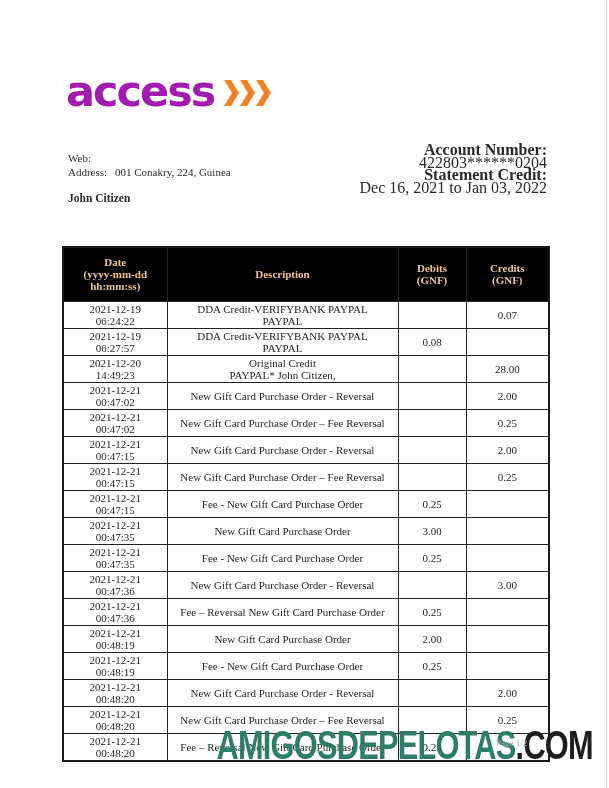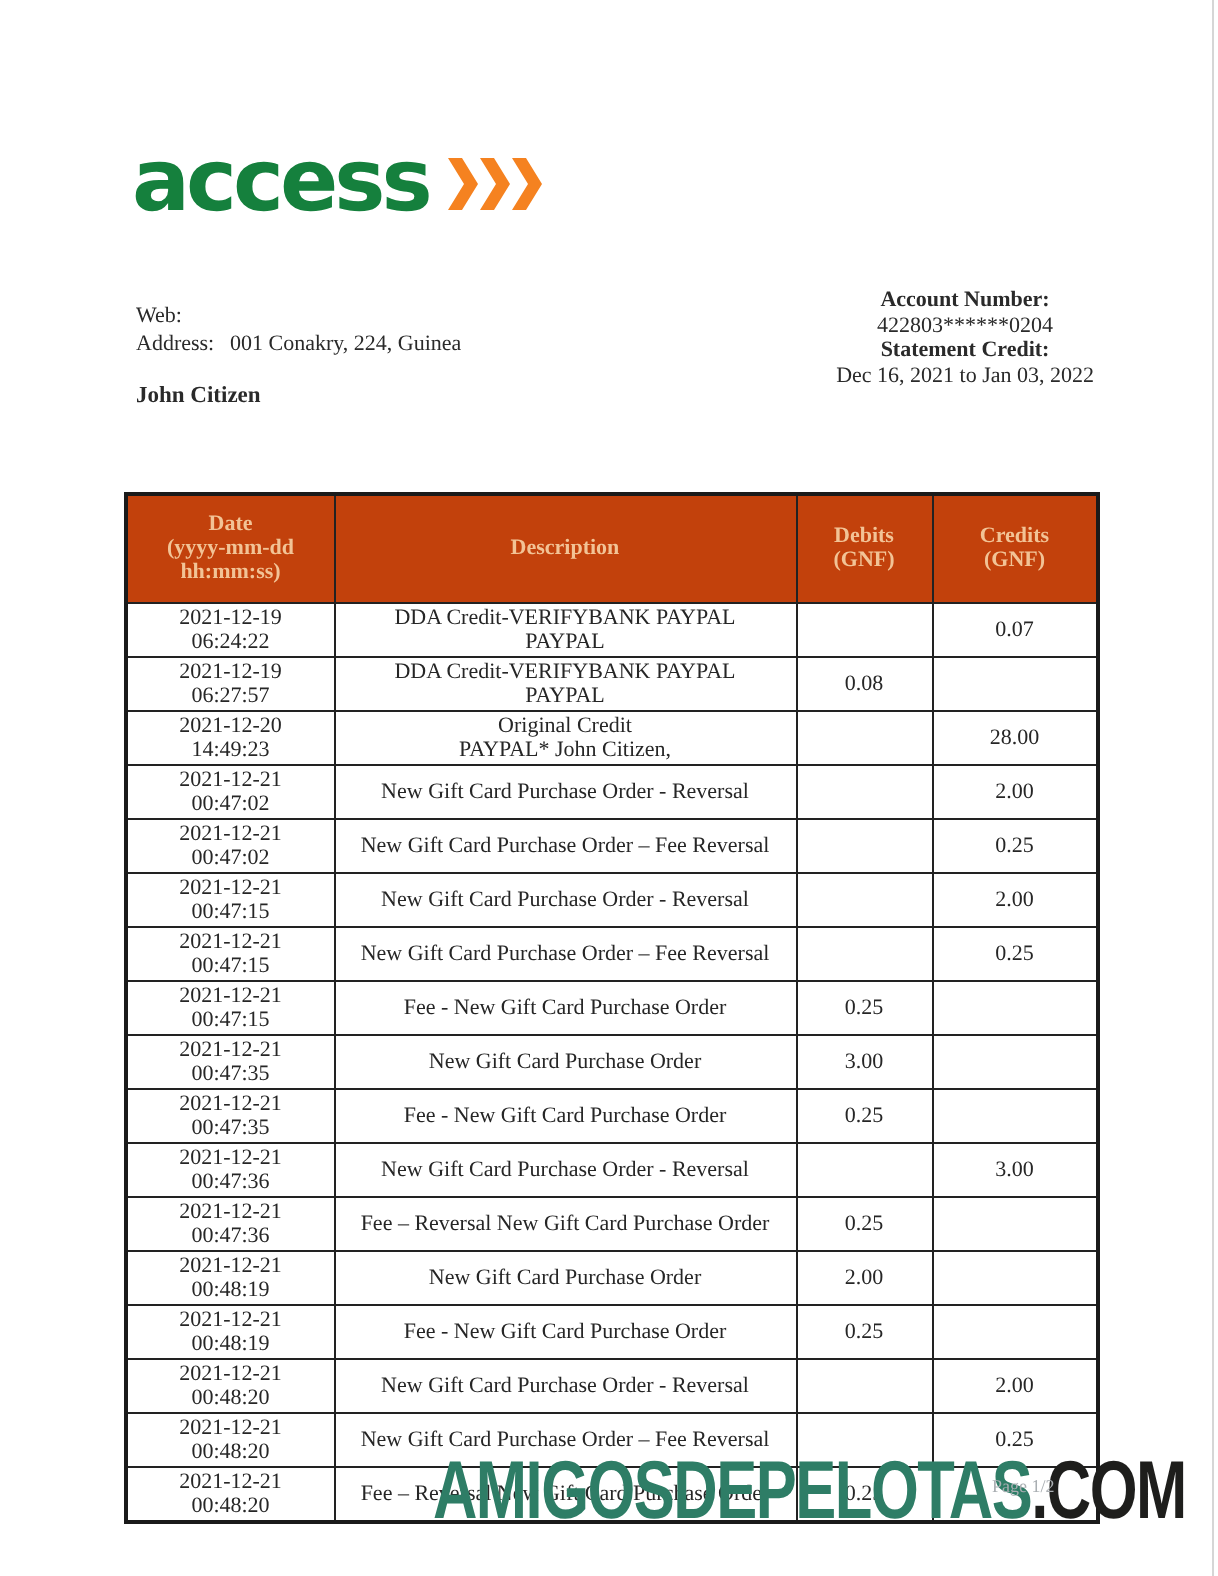--- a/index.html
+++ b/index.html
@@ -26,38 +26,38 @@
     left: 66px; top: 70px;
     display: flex;
     align-items: center;
   }
   .logo-text {
     font-family: "DejaVu Sans", sans-serif;
     font-weight: bold;
     font-size: 43px;
     line-height: 1;
     letter-spacing: -2px;
-    color: #15803d;
+    color: #a21caf;
   }
   .logo-chevrons { margin-left: 10px; margin-top: 6px; }
 
   
   .contact-block {
     position: absolute;
     left: 68px; top: 151px;
     font-size: 11px;
     line-height: 14px;
   }
   .contact-row { display: flex; }
   .contact-label { width: 47px; }
   .account-block {
     position: absolute;
     right: 62px; top: 144px;
-    text-align: center;
-    font-size: 11px;
+    text-align: right;
+    font-size: 16px;
     line-height: 12.5px;
     font-family: Liberation Serif, serif;
   }
   .account-block .b { font-weight: bold; }
   .customer-block {
     position: absolute;
     left: 68px; top: 191px;
     font-size: 11px;
     line-height: 14px;
   }
@@ -69,21 +69,21 @@
     left: 62px; top: 246px;
     width: 486px;
     border-collapse: collapse;
     table-layout: fixed;
   }
   table.stmt, table.stmt th, table.stmt td {
     border: 1px solid #222222;
   }
   table.stmt { border: 2px solid #1a1a1a; }
   table.stmt th {
-    background: #c2410c;
+    background: #000000;
     color: #f2c396;
     font-weight: bold;
     font-size: 11px;
     line-height: 12px;
     height: 54px;
     text-align: center;
     vertical-align: middle;
     padding: 2px 1px;
   }
   table.stmt td {

